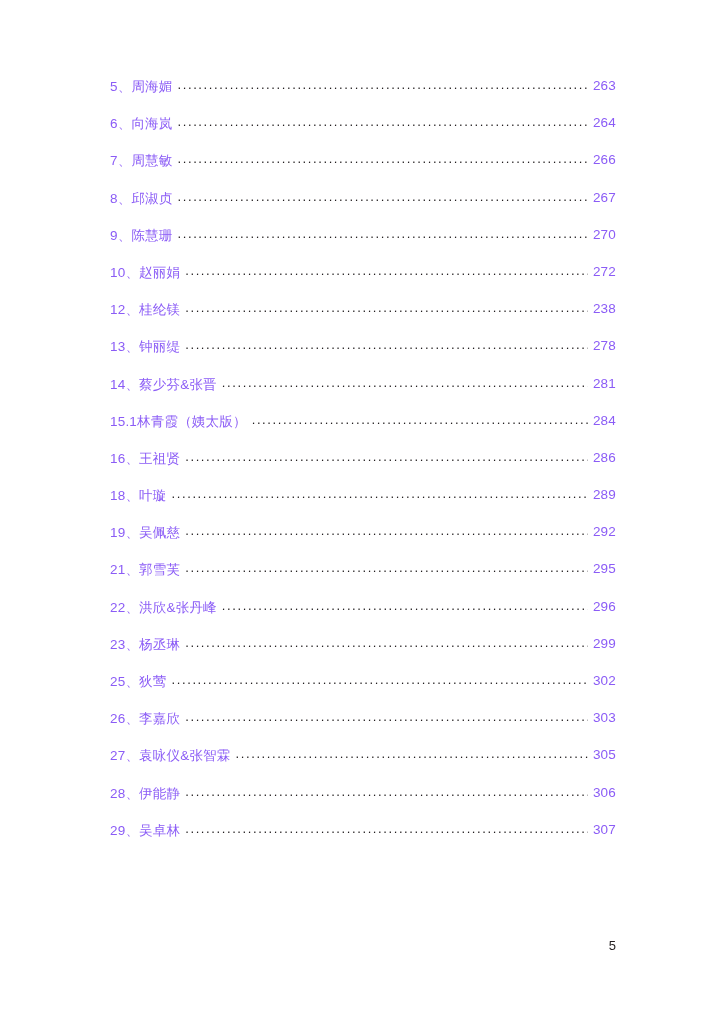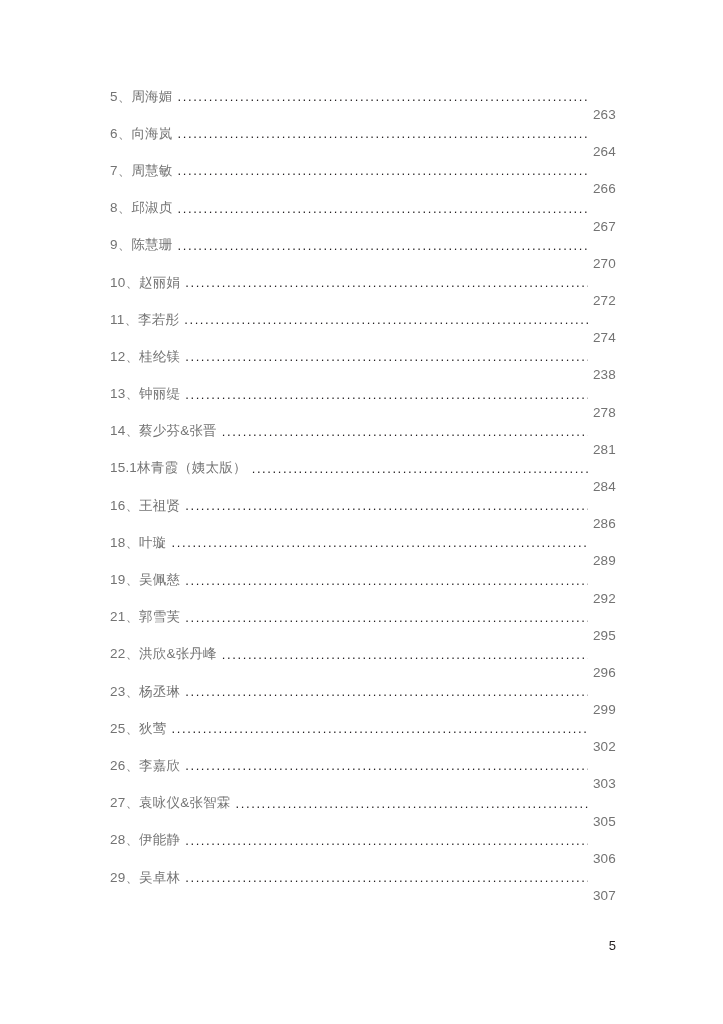--- a/index.html
+++ b/index.html
@@ -24,26 +24,26 @@
     background: #ffffff;
   }
   .toc {
     position: absolute;
     left: 110px;
     top: 78px;
     width: 506px;
   }
   .toc-entry {
     display: flex;
-    align-items: center;
+    align-items: flex-start;
     width: 100%;
     height: 37.2px;
     font-size: 13.5px;
     letter-spacing: 0.2px;
-    color: #737373;
+    color: #8b5cf6;
     white-space: nowrap;
   }
   .toc-title {
     flex: 0 0 auto;
     padding-right: 3px;
   }
   .toc-dots {
     flex: 1 1 auto;
     overflow: hidden;
     height: 1em;
@@ -58,21 +58,20 @@
     content: "......................................................................................................................";
     display: block;
     white-space: nowrap;
     overflow: hidden;
   }
   .toc-page {
     flex: 0 0 auto;
     text-align: right;
     min-width: 26px;
     font-size: 13.5px;
-    margin-top: 36px;
   }
   .page-number {
     position: absolute;
     right: 107px;
     top: 938px;
     font-size: 13px;
     color: #231f20;
   }
 </style>
 </head>
@@ -102,25 +101,20 @@
       </div>
       <div class="toc-entry">
         <span class="toc-title">9、陈慧珊</span>
         <span class="toc-dots"></span>
         <span class="toc-page">270</span>
       </div>
       <div class="toc-entry">
         <span class="toc-title">10、赵丽娟</span>
         <span class="toc-dots"></span>
         <span class="toc-page">272</span>
-      </div>
-      <div class="toc-entry">
-        <span class="toc-title">11、李若彤</span>
-        <span class="toc-dots"></span>
-        <span class="toc-page">274</span>
       </div>
       <div class="toc-entry">
         <span class="toc-title">12、桂纶镁</span>
         <span class="toc-dots"></span>
         <span class="toc-page">238</span>
       </div>
       <div class="toc-entry">
         <span class="toc-title">13、钟丽缇</span>
         <span class="toc-dots"></span>
         <span class="toc-page">278</span>

